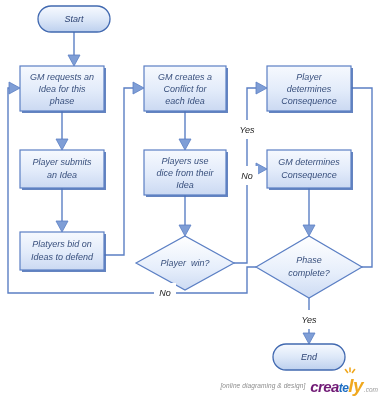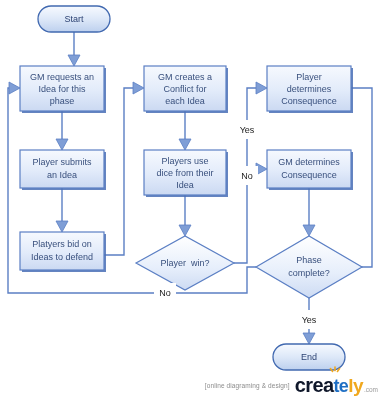--- a/index.html
+++ b/index.html
@@ -8,20 +8,21 @@
     padding: 0;
     background: #ffffff;
   }
   #canvas {
     position: relative;
     width: 384px;
     height: 400px;
     background: #ffffff;
     overflow: hidden;
     font-family: "Liberation Sans", sans-serif;
+    font-style: italic;
   }
   svg.flow {
     position: absolute;
     left: 0;
     top: 0;
     width: 384px;
     height: 400px;
   }
   .node-text {
     font-family: "Liberation Sans", sans-serif;
@@ -96,28 +97,28 @@
     white-space: nowrap;
   }
   #brand {
     position: relative;
     display: flex;
     align-items: baseline;
     line-height: 1;
   }
   .brand-crea {
     font-family: "Liberation Sans", sans-serif;
-    font-size: 20px;
+    font-size: 15px;
     font-weight: bold;
-    color: #0f172a;
+    color: #701a75;
     letter-spacing: -0.6px;
   }
   .brand-te {
     font-family: "Liberation Sans", sans-serif;
-    font-size: 18px;
+    font-size: 12px;
     font-weight: bold;
     color: #1f6fc4;
     letter-spacing: -0.6px;
   }
   .brand-ly {
     font-family: "Liberation Sans", sans-serif;
     font-size: 19px;
     font-weight: bold;
     color: #f0a81e;
     letter-spacing: -0.6px;

